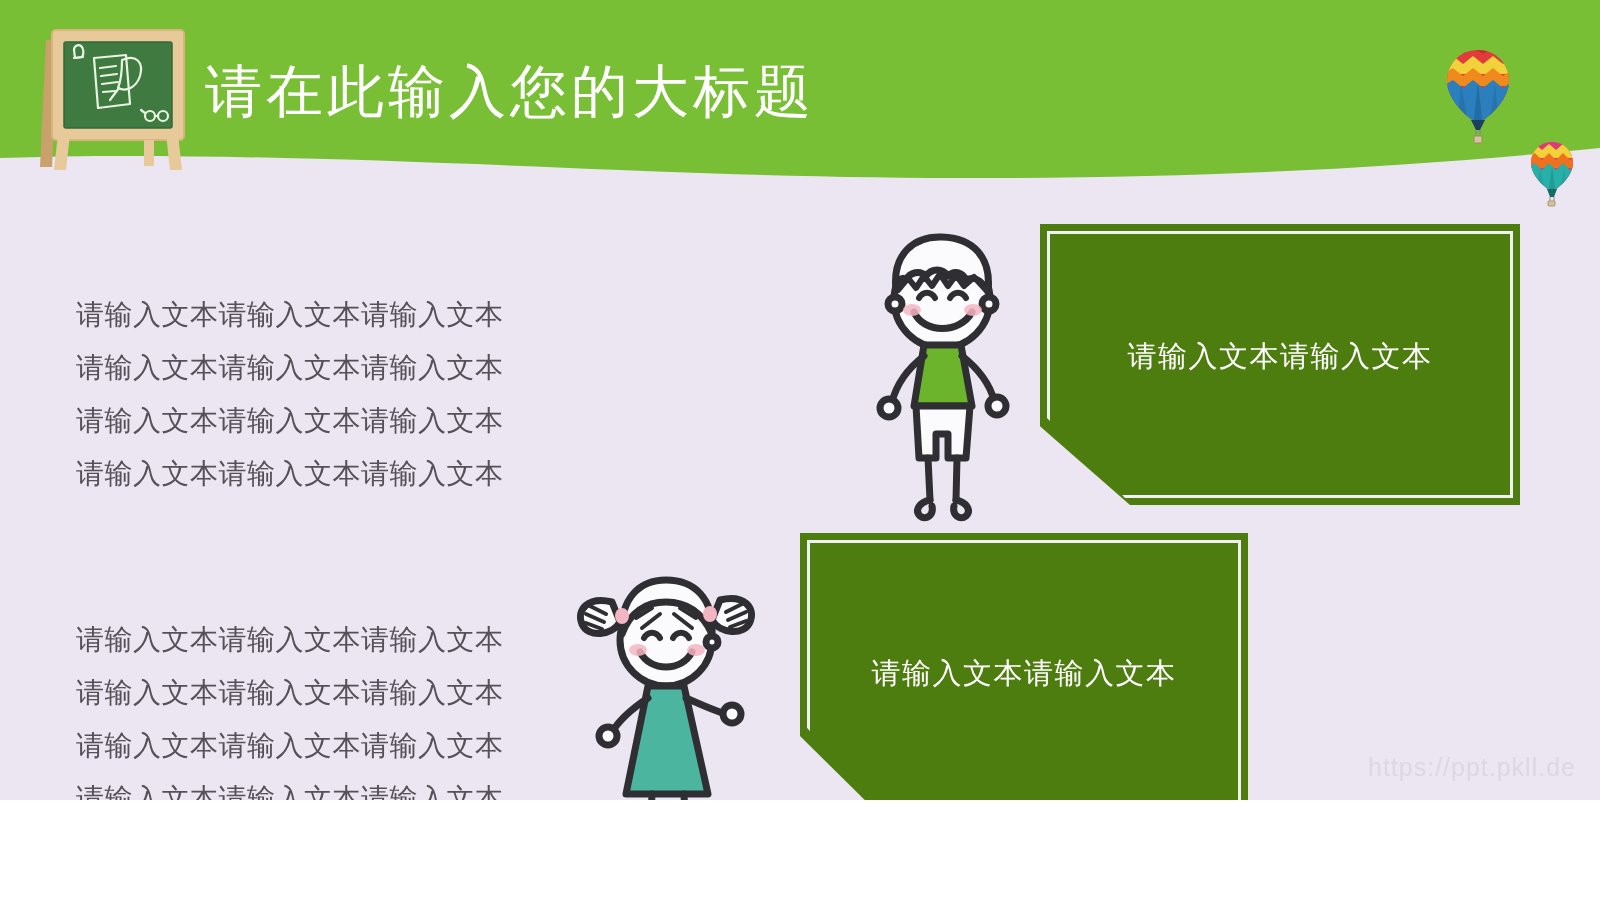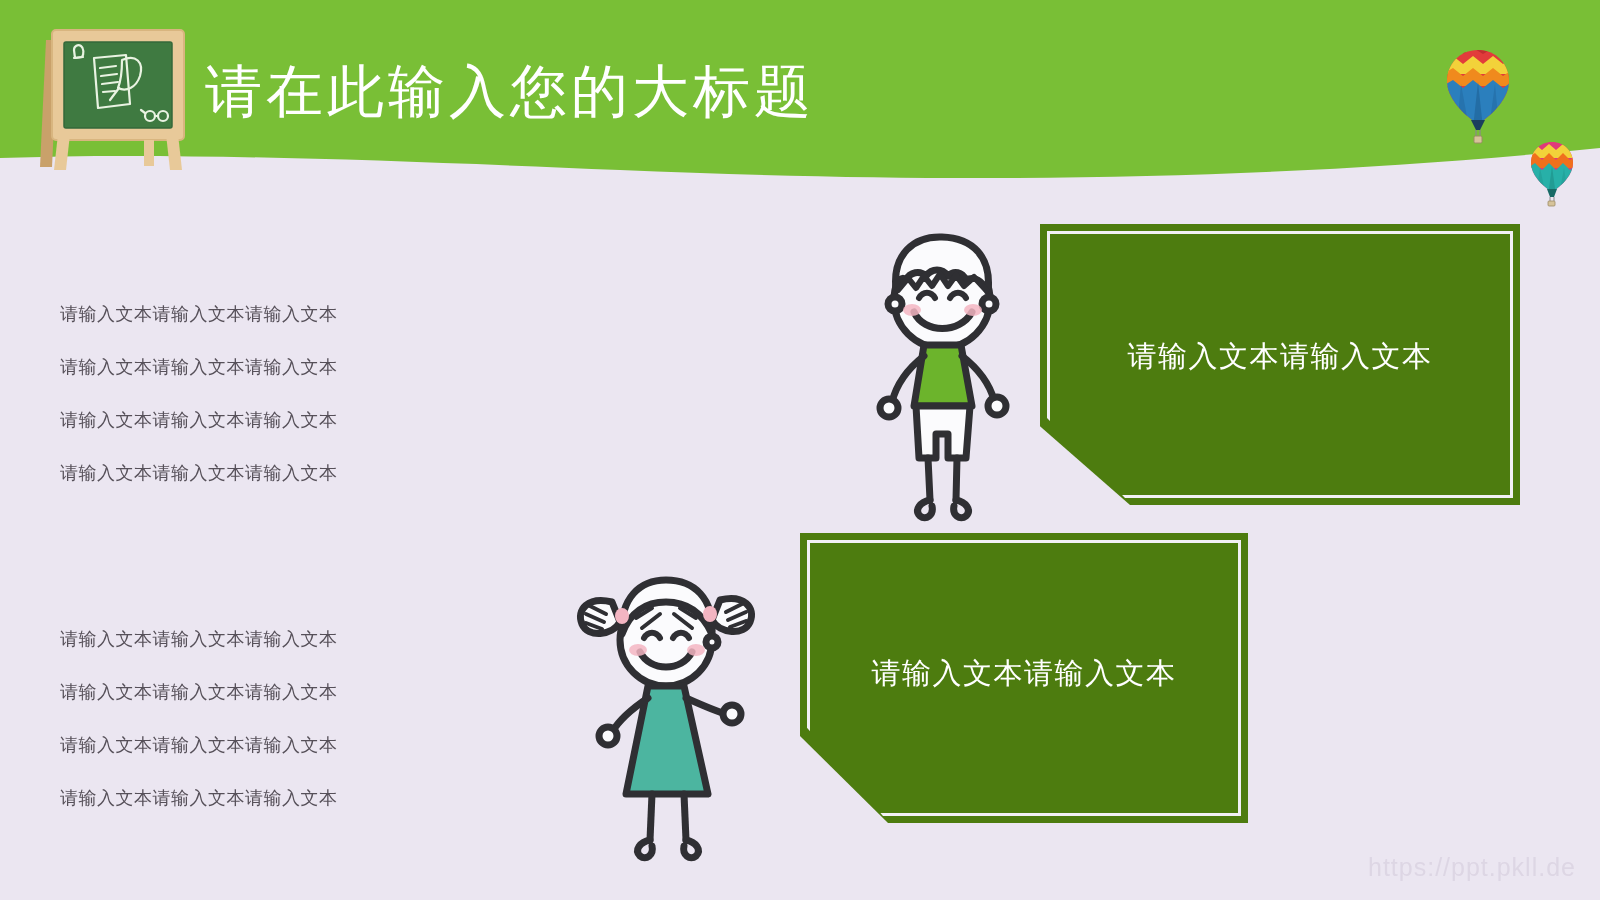--- a/index.html
+++ b/index.html
@@ -6,21 +6,21 @@
     margin: 0;
     padding: 0;
     background: #ffffff;
   }
   body {
     font-family: "Liberation Sans", "DejaVu Sans", sans-serif;
   }
   #slide {
     position: relative;
     width: 1600px;
-    height: 900px;
+    height: 800px;
     overflow: hidden;
     background: #ebe6f1;
   }
 
   
   .header-band {
     position: absolute;
     left: 0; top: 0;
     width: 1600px;
     height: 210px;
@@ -62,23 +62,23 @@
     position: absolute;
     left: 1528px;
     top: 140px;
     width: 48px;
     height: 68px;
   }
 
   
   .text-block {
     position: absolute;
-    left: 60px;
+    left: 76px;
     color: #565059;
-    font-size: 18px;
+    font-size: 28px;
     line-height: 53px;
     letter-spacing: 0.5px;
     white-space: nowrap;
   }
   .text-block.block-1 { top: 288px; }
   .text-block.block-2 { top: 613px; }
   .text-line { display: block; }
 
   
   .callout {

